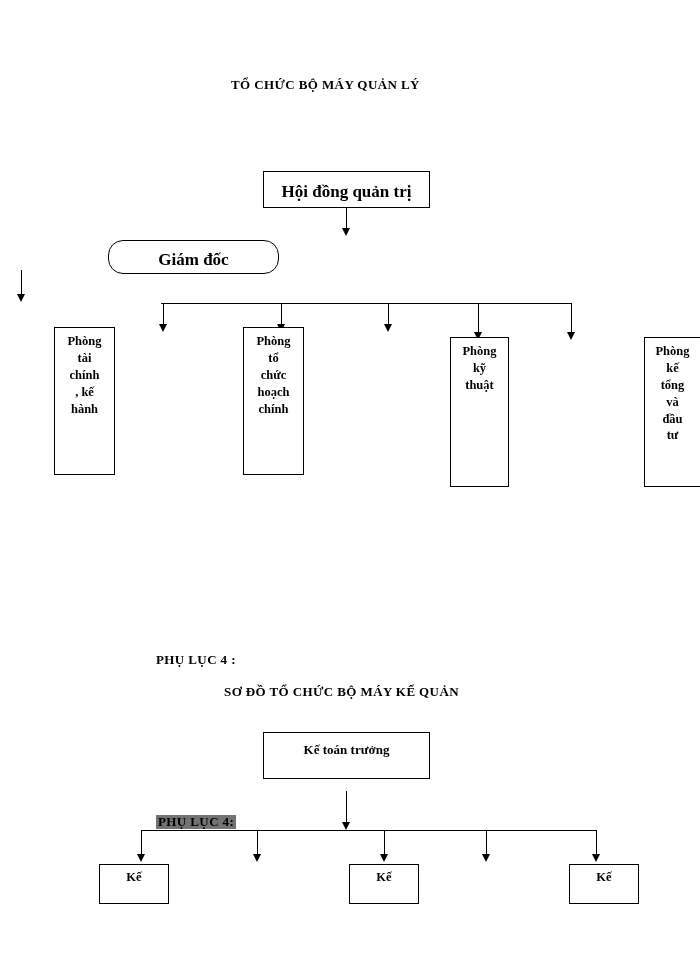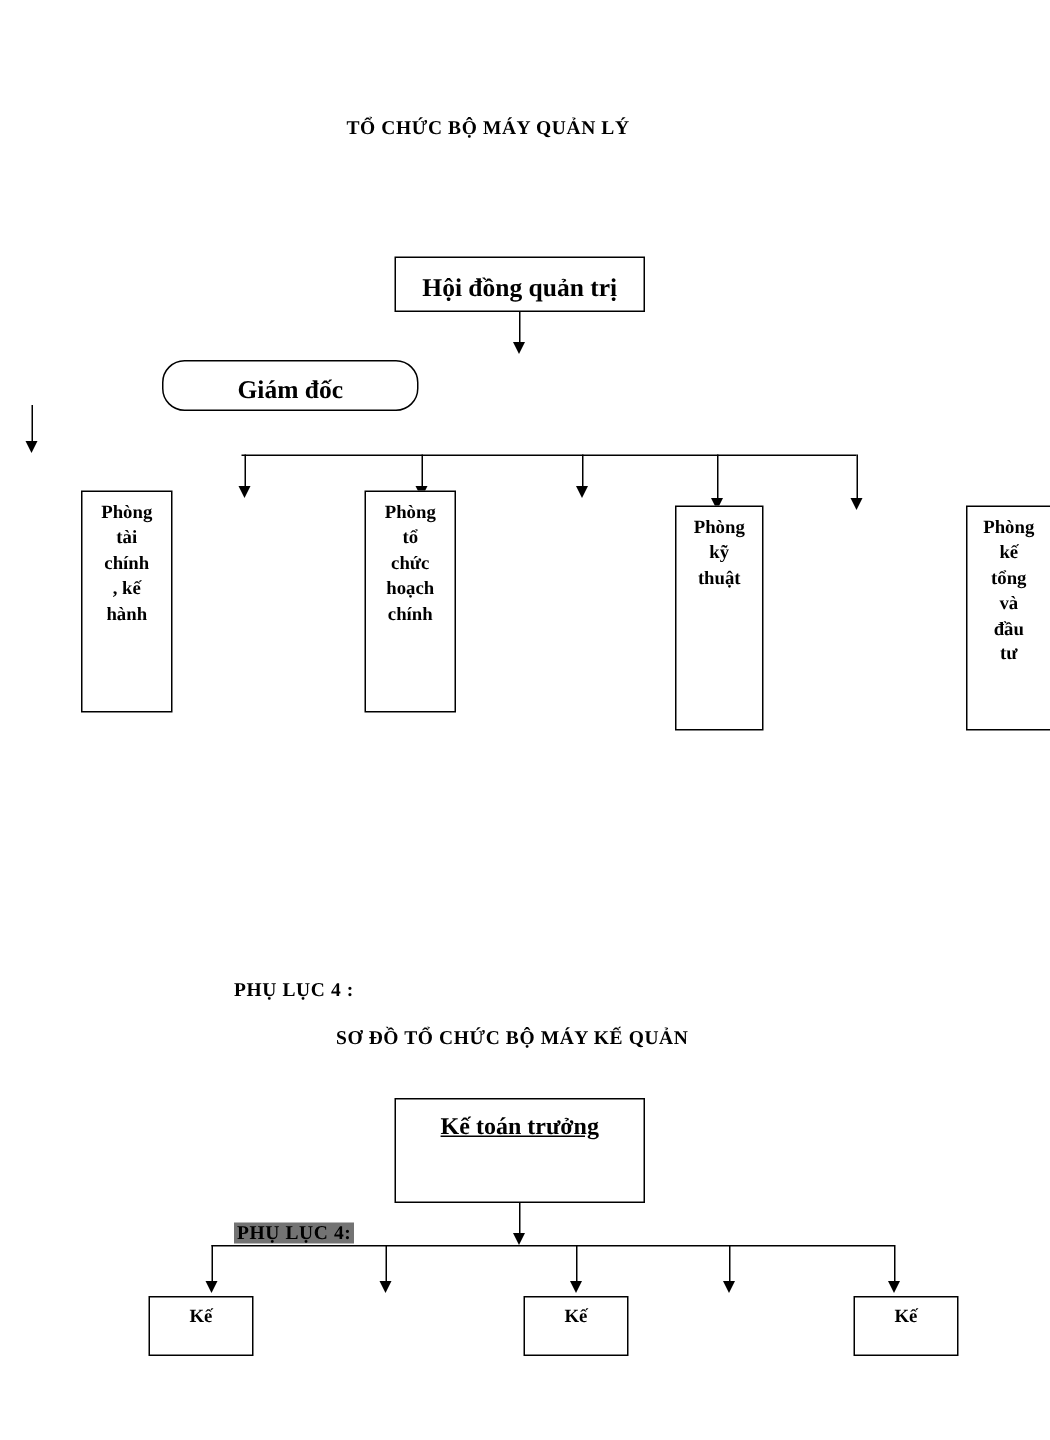--- a/index.html
+++ b/index.html
@@ -72,23 +72,22 @@
     height: 148px;
     font-size: 12.5px;
   }
   #box-dept-finance  { left: 38px;  top: 315px; width: 61px; }
   #box-dept-admin    { left: 227px; top: 315px; width: 61px; }
   #box-dept-tech     { left: 434px; top: 325px; width: 59px; height: 150px; }
   #box-dept-planning { left: 628px; top: 325px; width: 57px; height: 150px; }
 
   
   #box-chief-acct {
-    left: 247px; top: 720px; width: 167px; height: 70px;
-    font-size: 16px;
-    text-decoration: underline;
+    left: 247px; top: 720px; width: 167px; height: 47px;
+    font-size: 13px;
   }
   #box-chief-acct .lines { padding-top: 7px; line-height: 1.55; }
 
   .subacct {
     top: 852px;
     width: 70px;
     height: 40px;
     font-size: 12.5px;
     overflow: hidden;
   }

